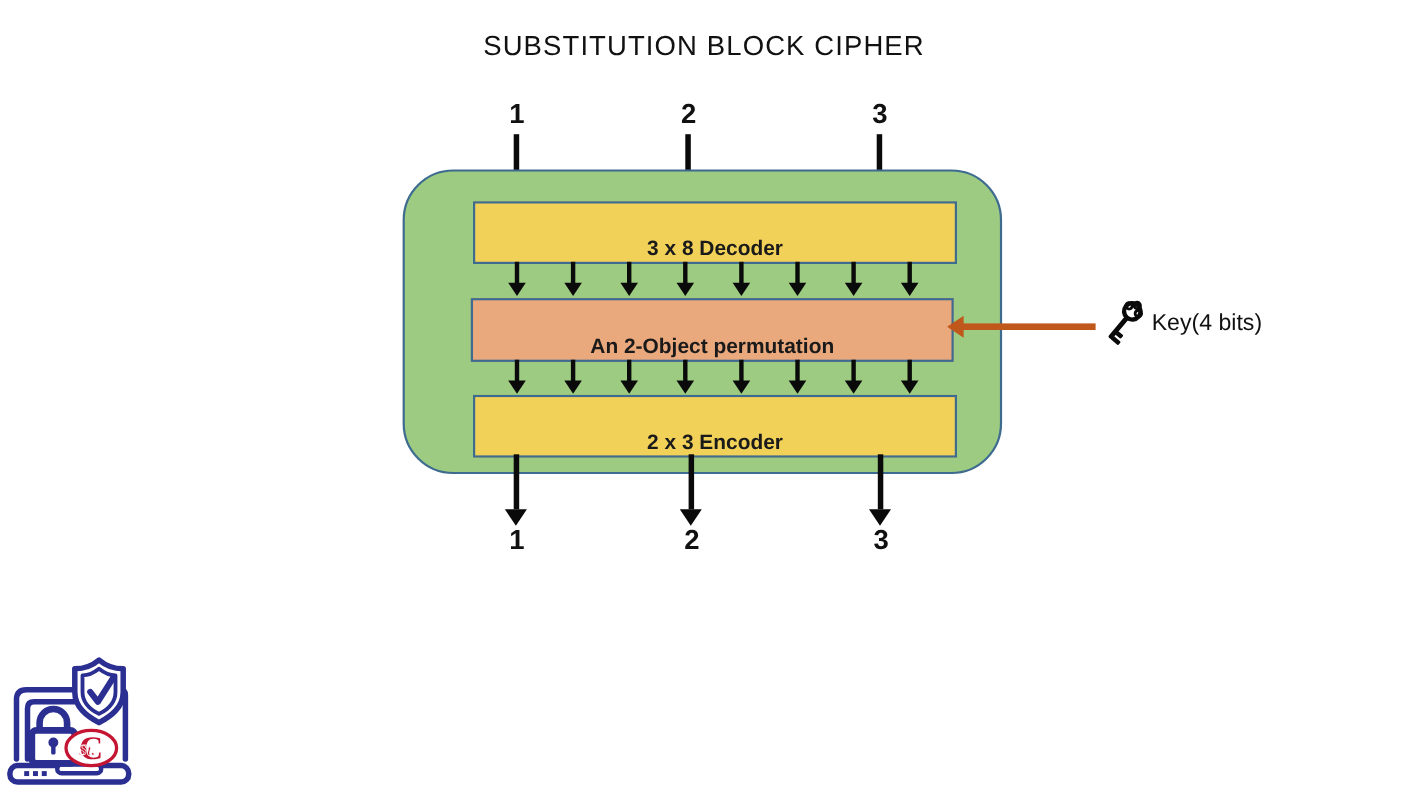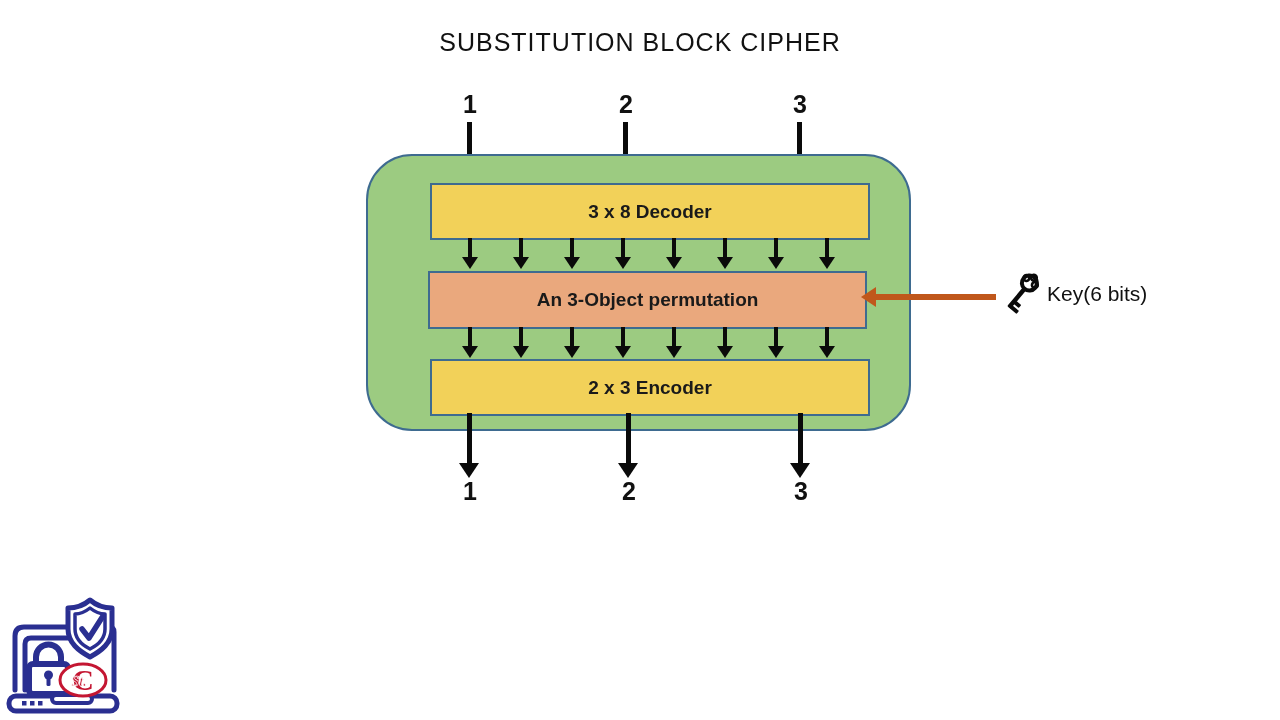--- a/index.html
+++ b/index.html
@@ -20,21 +20,21 @@
   
   .container-box {
     left:366px; top:154px; width:541px; height:273px;
     background:var(--container-green);
     border:2px solid var(--box-border);
     border-radius:46px;
   }
 
   
   .block {
-    display:flex; align-items:center; justify-content:center;
+    display:flex; align-items:flex-end; justify-content:center;
     border:2px solid var(--box-border);
     font-size:19px; font-weight:600; color:#1a1a1a;
   }
   .decoder  { left:430px; top:183px; width:436px; height:53px; background:var(--box-yellow); }
   .permute  { left:428px; top:271px; width:435px; height:54px; background:var(--box-orange); }
   .encoder  { left:430px; top:359px; width:436px; height:53px; background:var(--box-yellow); }
 
   
   .shaft-v { position:absolute; background:var(--arrow-black); }
   .head-v {
@@ -92,21 +92,21 @@
   <div class="shaft-v" style="left:797px; top:122px; height:46px;"></div>
   <div class="head-v" style="left:789px; top:168px;"></div>
 </div>
 
 <div class="abs container-box"></div>
 
 <div class="abs block decoder">
   <span>3 x 8 Decoder</span>
 </div>
 <div class="abs block permute">
-  <span>An 3-Object permutation</span>
+  <span>An 2-Object permutation</span>
 </div>
 <div class="abs block encoder">
   <span>2 x 3 Encoder</span>
 </div>
 
 <div class="bus">
   <div class="shaft-v" style="left:468px; top:238px; height:20px;"></div>
     <div class="head-v" style="left:462px; top:257px;"></div>
   <div class="shaft-v" style="left:519px; top:238px; height:20px;"></div>
     <div class="head-v" style="left:513px; top:257px;"></div>
@@ -173,21 +173,21 @@
       <circle cx="19.5" cy="12" r="1.6" fill="#fff"></circle>
       <circle cx="30.5" cy="12" r="1.6" fill="#fff"></circle>
       <circle cx="25" cy="14" r="7.5" fill="none" stroke="#0a0a0a" stroke-width="4"></circle>
       <rect x="22.8" y="20" width="4.4" height="26" rx="1.5"></rect>
       <rect x="26" y="36" width="7" height="4" rx="1"></rect>
       <rect x="26" y="42" width="9" height="4" rx="1"></rect>
     </g>
   </svg>
 </div>
 
-<div class="abs key-label">Key(6 bits)</div>
+<div class="abs key-label">Key(4 bits)</div>
 
 <div class="abs logo">
   <svg width="114" height="122" viewBox="0 0 114 122">
     <g fill="none" stroke="#2a2f91" stroke-width="5" stroke-linecap="round" stroke-linejoin="round">
 
       <path d="M9,94 L9,40 Q9,31 18,31 L103,31 Q108,31 108,36 L108,94"></path>
       <path d="M19,94 L19,48 Q19,42 25,42 L99,42"></path>
 
       <rect x="3" y="100" width="108" height="15" rx="7"></rect>
       <rect x="46" y="99" width="40" height="8" rx="4" fill="#fff" stroke-width="4"></rect>

